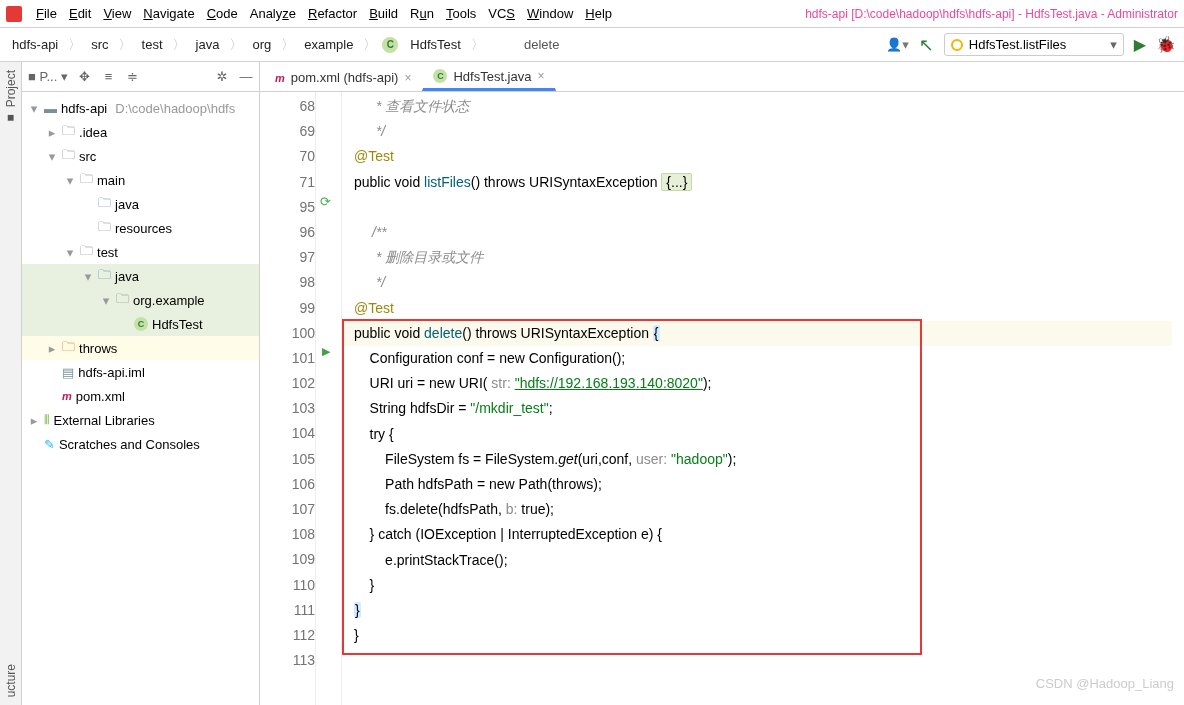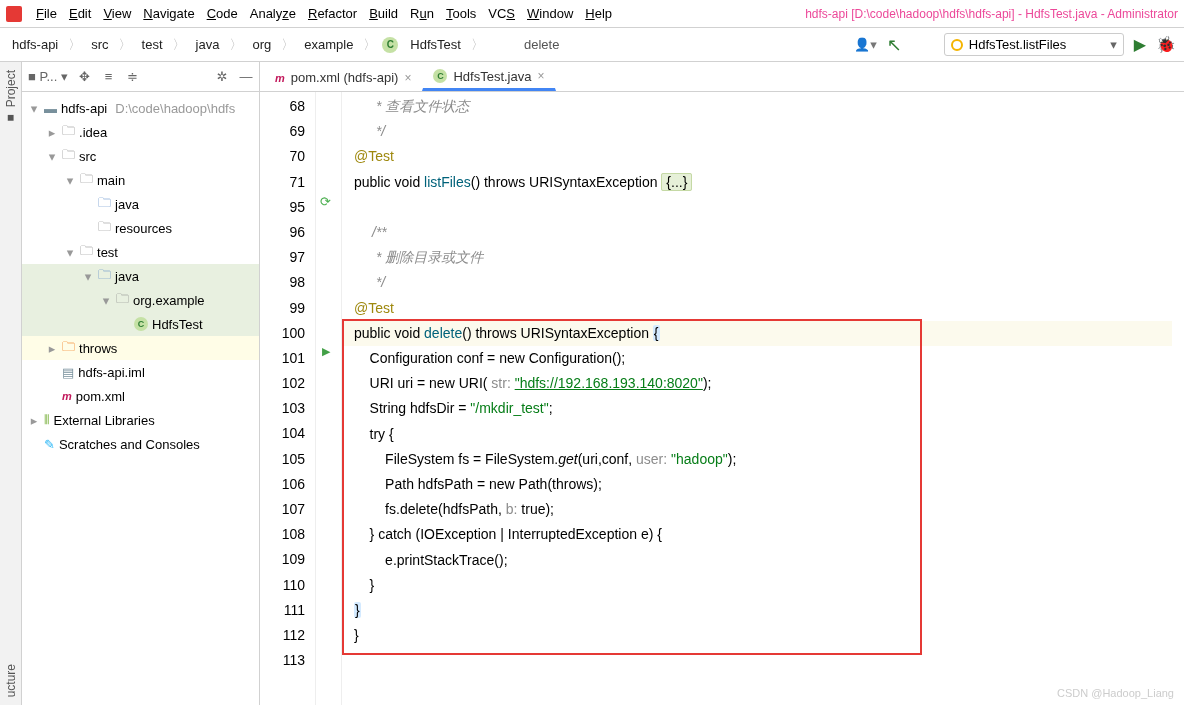--- a/index.html
+++ b/index.html
@@ -12,21 +12,21 @@
 .title-right{margin-left:auto;color:#ec4899;font-size:12px;}
 .navbar{display:flex;align-items:center;height:34px;border-bottom:1px solid #d1d1d1;padding:0 8px;}
 .crumbs{display:flex;align-items:center;gap:6px;font-size:13px;}
 .crumb{padding:2px 4px;color:#222;}
 .crumb-sep{color:#bbb;}
 .crumb-ic{width:16px;height:16px;border-radius:50%;background:#c5e1a5;display:inline-flex;align-items:center;justify-content:center;font-size:10px;color:#2e7d32;font-weight:bold;margin-right:2px;}
 .nav-method{margin-left:40px;color:#555;}
 .nav-right{margin-left:auto;display:flex;align-items:center;gap:10px;}
 .nav-user{color:#777;}
 .nav-arrow{color:#2e7d32;font-size:18px;}
-.nav-select{border:1px solid #ccc;border-radius:3px;padding:3px 20px 3px 24px;position:relative;min-width:180px;display:flex;align-items:center;margin-left:32px;}
+.nav-select{border:1px solid #ccc;border-radius:3px;padding:3px 20px 3px 24px;position:relative;min-width:180px;display:flex;align-items:center;}
 .nav-select::before{content:'';width:8px;height:8px;border-radius:50%;border:2px solid #f4b400;position:absolute;left:6px;}
 .nav-select::after{content:'▾';position:absolute;right:6px;color:#666;}
 .run-ic{color:#2e7d32;font-size:16px;}
 .bug-ic{color:#2e7d32;font-size:16px;}
 .main{display:flex;height:calc(100% - 62px);}
 .sidebar-tab{width:22px;background:#f2f2f2;border-right:1px solid #d1d1d1;display:flex;flex-direction:column;align-items:center;padding-top:8px;gap:40px;}
 .vtext{writing-mode:vertical-rl;transform:rotate(180deg);font-size:12px;color:#555;display:flex;align-items:center;gap:4px;}
 .vtext-bot{margin-top:auto;margin-bottom:8px;}
 .tree-pane{width:238px;border-right:1px solid #d1d1d1;display:flex;flex-direction:column;}
 .tree-toolbar{height:30px;border-bottom:1px solid #d1d1d1;display:flex;align-items:center;padding:0 6px;gap:10px;color:#666;}
@@ -46,38 +46,38 @@
 .ic-java{color:#5a8ac6;}
 .tree-row.sel{background:#e8f0e0;}
 .tree-row.hl{background:#fffde7;}
 .tree-dim{color:#999;margin-left:4px;}
 .editor-pane{flex:1;display:flex;flex-direction:column;overflow:hidden;}
 .tabs{height:30px;border-bottom:1px solid #d1d1d1;display:flex;align-items:flex-end;padding-left:4px;}
 .tab{height:28px;display:flex;align-items:center;padding:0 10px;gap:6px;border:1px solid transparent;border-bottom:none;font-size:13px;color:#333;}
 .tab.active{border-bottom:3px solid #4285f4;}
 .tab-close{color:#999;font-size:12px;}
 .editor{flex:1;display:flex;overflow:hidden;font-family:"JetBrains Mono",Consolas,monospace;font-size:14px;}
-.gutter{width:56px;background:#fff;border-right:1px solid #eee;text-align:right;padding-right:10px;color:#000000;line-height:25.2px;padding-top:2px;}
+.gutter{width:56px;background:#fff;border-right:1px solid #eee;text-align:right;color:#737373;line-height:25.2px;padding-top:2px;}
 .gut-icons{width:26px;border-right:1px solid #eee;position:relative;}
 .gut-sync{position:absolute;top:102px;left:4px;color:#4caf50;font-size:13px;}
 .gut-play{position:absolute;top:253px;left:6px;color:#43a047;font-size:11px;}
 .code{flex:1;padding:2px 0 0 12px;line-height:25.2px;white-space:pre;position:relative;}
 .kw{color:#000000;}
 .ann{color:#9e880d;}
 .mname{color:#00627a;}
 .str{color:#067d17;}
 .strlink{color:#067d17;text-decoration:underline;}
 .cmt{color:#8c8c8c;font-style:italic;margin-left:18px;}
 .param{color:#8c8c8c;}
 .fold{background:#e6f0d8;border:1px solid #c5d9a5;padding:0 4px;border-radius:2px;}
 .hlbrace{background:#d4eaff;border-radius:2px;padding:0 1px;}
 .line-hl{background:#fcfaed;display:block;margin-left:-12px;padding-left:12px;width:100%;}
 .redbox{position:absolute;border:2px solid #e53935;top:227px;left:0px;width:580px;height:336px;pointer-events:none;}
 .gutter div{height:25.2px;}
-.watermark{position:absolute;bottom:6px;right:10px;color:#ccc;font-size:11px;}
+.watermark{position:absolute;bottom:14px;right:10px;color:#ccc;font-size:13px;}
 </style>
 </head>
 <body>
 
 <div class="menubar">
   <div class="app-logo"></div>
   <div class="menu">
     <span class="menu-item"><u>F</u>ile</span>
     <span class="menu-item"><u>E</u>dit</span>
     <span class="menu-item"><u>V</u>iew</span>

